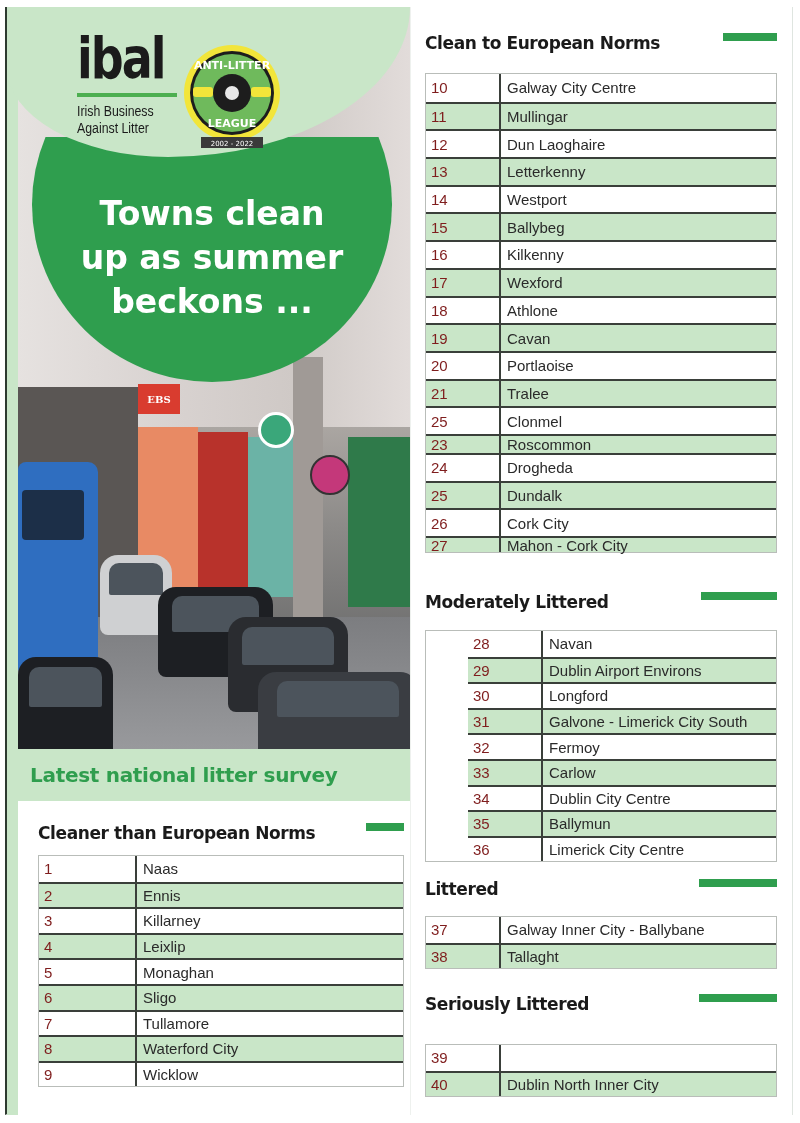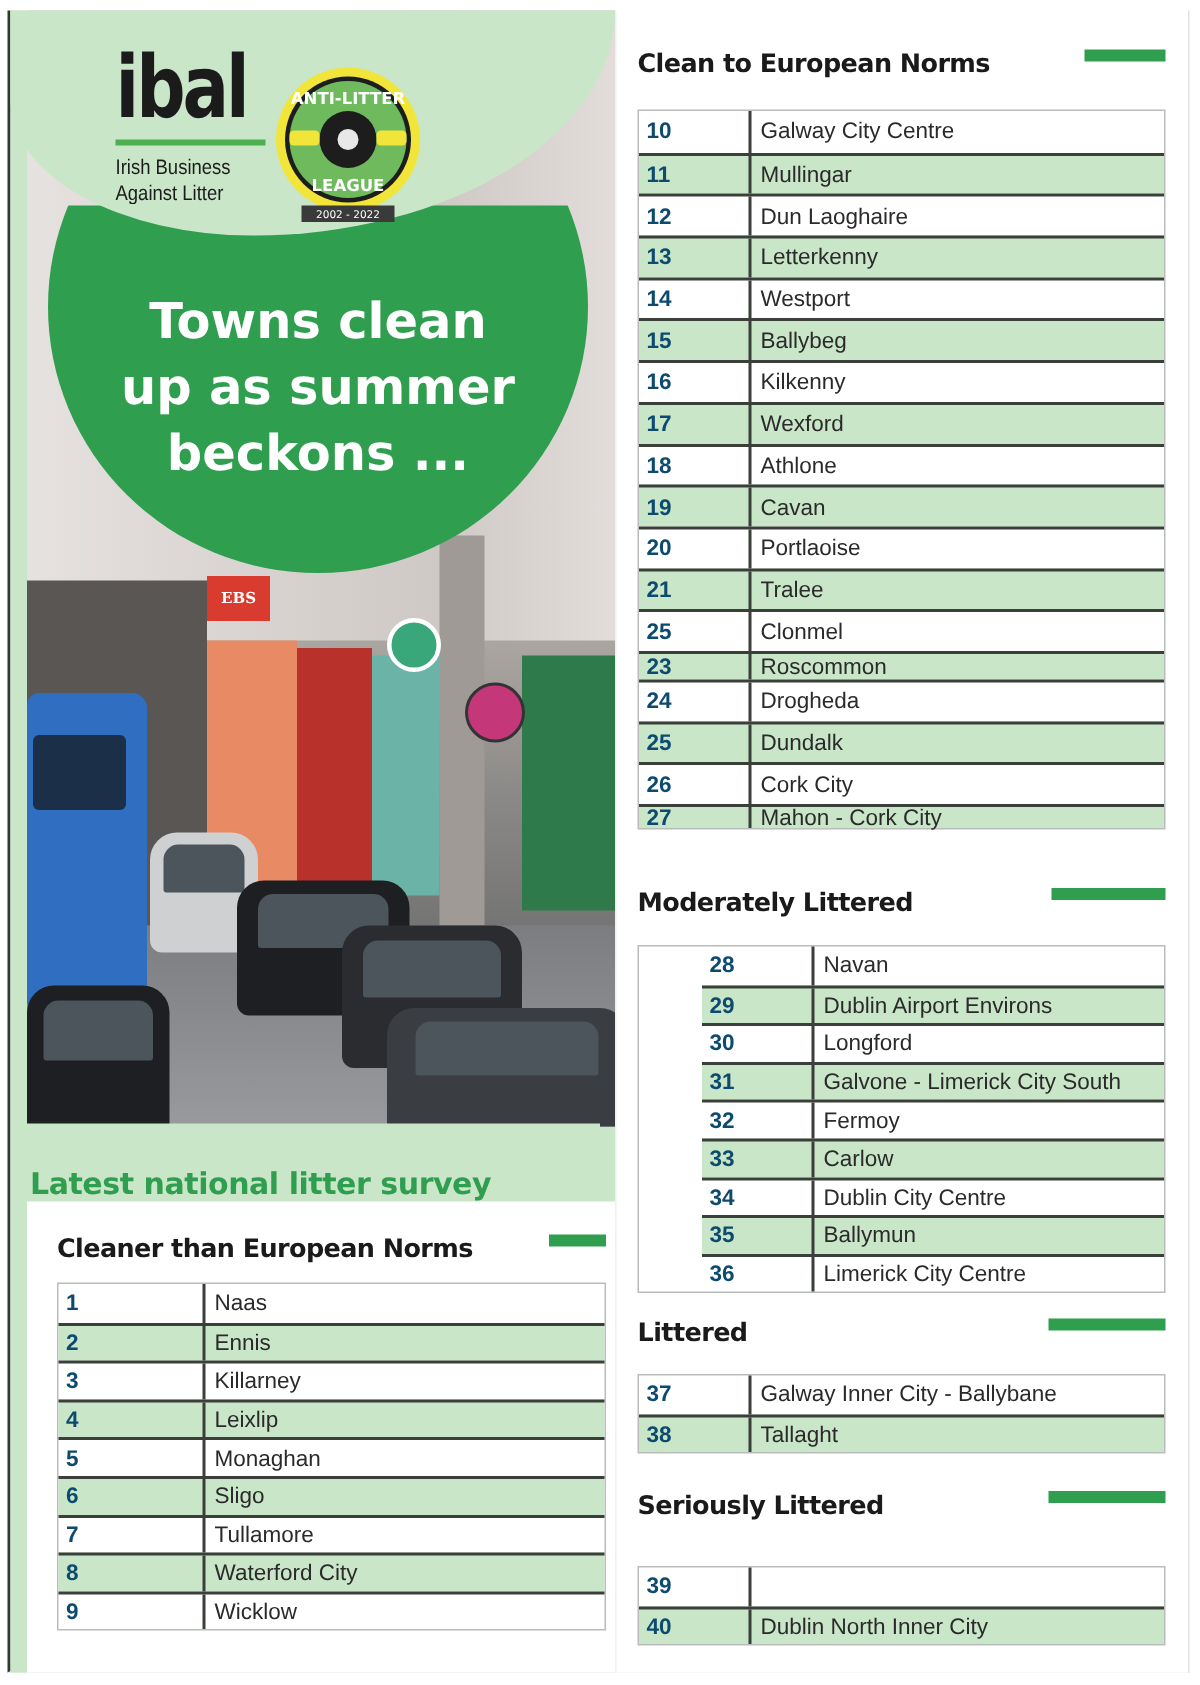--- a/index.html
+++ b/index.html
@@ -40,35 +40,35 @@
   .logo-rule { position: absolute; left: 70px; top: 86px; width: 100px; height: 4px; background: #4caf50; }
   .logo-sub { position: absolute; left: 70px; top: 96px; font-size: 14px; line-height: 17px; color: #1b1b1b; font-family: "Liberation Sans", sans-serif; transform: scaleX(0.88); transform-origin: left; }
 
   .badge { position: absolute; left: 172px; top: 36px; width: 106px; height: 106px; }
 
   .headline {
     position: absolute; left: 40px; top: 185px; width: 330px; text-align: center;
     color: #ffffff; font-family: "DejaVu Sans", sans-serif; font-weight: bold; font-size: 33px; line-height: 44px;
   }
 
-  .survey-band { position: absolute; left: 8px; top: 749px; width: 392px; height: 52px; background: #c9e6c8; display: flex; align-items: flex-end; }
+  .survey-band { position: absolute; left: 18px; top: 749px; width: 392px; height: 52px; background: #c9e6c8; display: flex; align-items: center; }
   .survey-title { font-family: "DejaVu Sans", sans-serif; font-weight: bold; font-size: 20px; color: #2f9e4e; padding-left: 12px; letter-spacing: -0.3px; }
 
   .left-table-panel { position: absolute; left: 18px; top: 801px; width: 392px; height: 314px; background: #ffffff; }
 
   
   .section { position: absolute; }
   .section-head { display: flex; justify-content: space-between; align-items: flex-start; height: 26px; }
   .section-title { font-family: "DejaVu Sans", sans-serif; font-weight: bold; font-size: 17px; color: #1a1a1a; letter-spacing: -0.4px; }
   .section-bar { width: 78px; height: 8px; background: #2f9e4e; }
   .rank-table { border: 1px solid #b9bdb9; margin-top: 8px; }
   .rank-row { display: flex; height: 25.6px; border-top: 2px solid #3a3f3a; }
   .rank-row:first-child { border-top: none; }
   .rank-row.alt { background: #c9e6c8; }
-  .rank-num { width: 75px; border-right: 2px solid #3a3f3a; font-family: "Liberation Sans", sans-serif; font-size: 15px; padding-left: 5px; display: flex; align-items: center; color: #0c4a6e; font-weight: bold; }
+  .rank-num { width: 75px; border-right: 2px solid #3a3f3a; font-family: "Liberation Sans", sans-serif; font-size: 15px; padding-left: 5px; display: flex; align-items: center; color: #7f1d1d; }
   .rank-name { flex: 1; font-family: "Liberation Sans", sans-serif; font-size: 15px; padding-left: 6px; display: flex; align-items: center; color: #2a2a2a; }
 
   .right-panel { position: absolute; left: 410px; top: 7px; width: 382px; height: 1108px; background: #ffffff; border-left: 1px solid #eef1ee; }
 </style>
 </head>
 <body>
 
 <div class="page-frame"></div>
 
 <div class="left-col">

